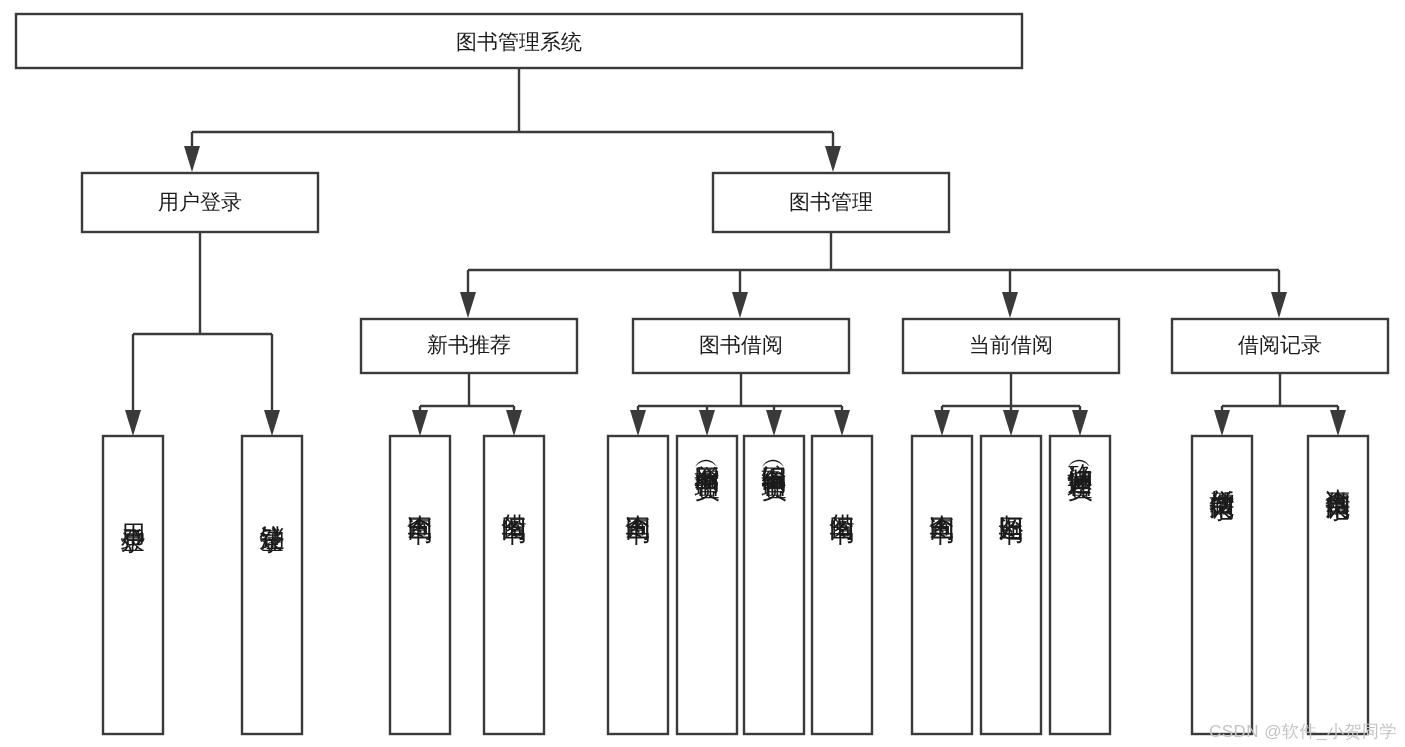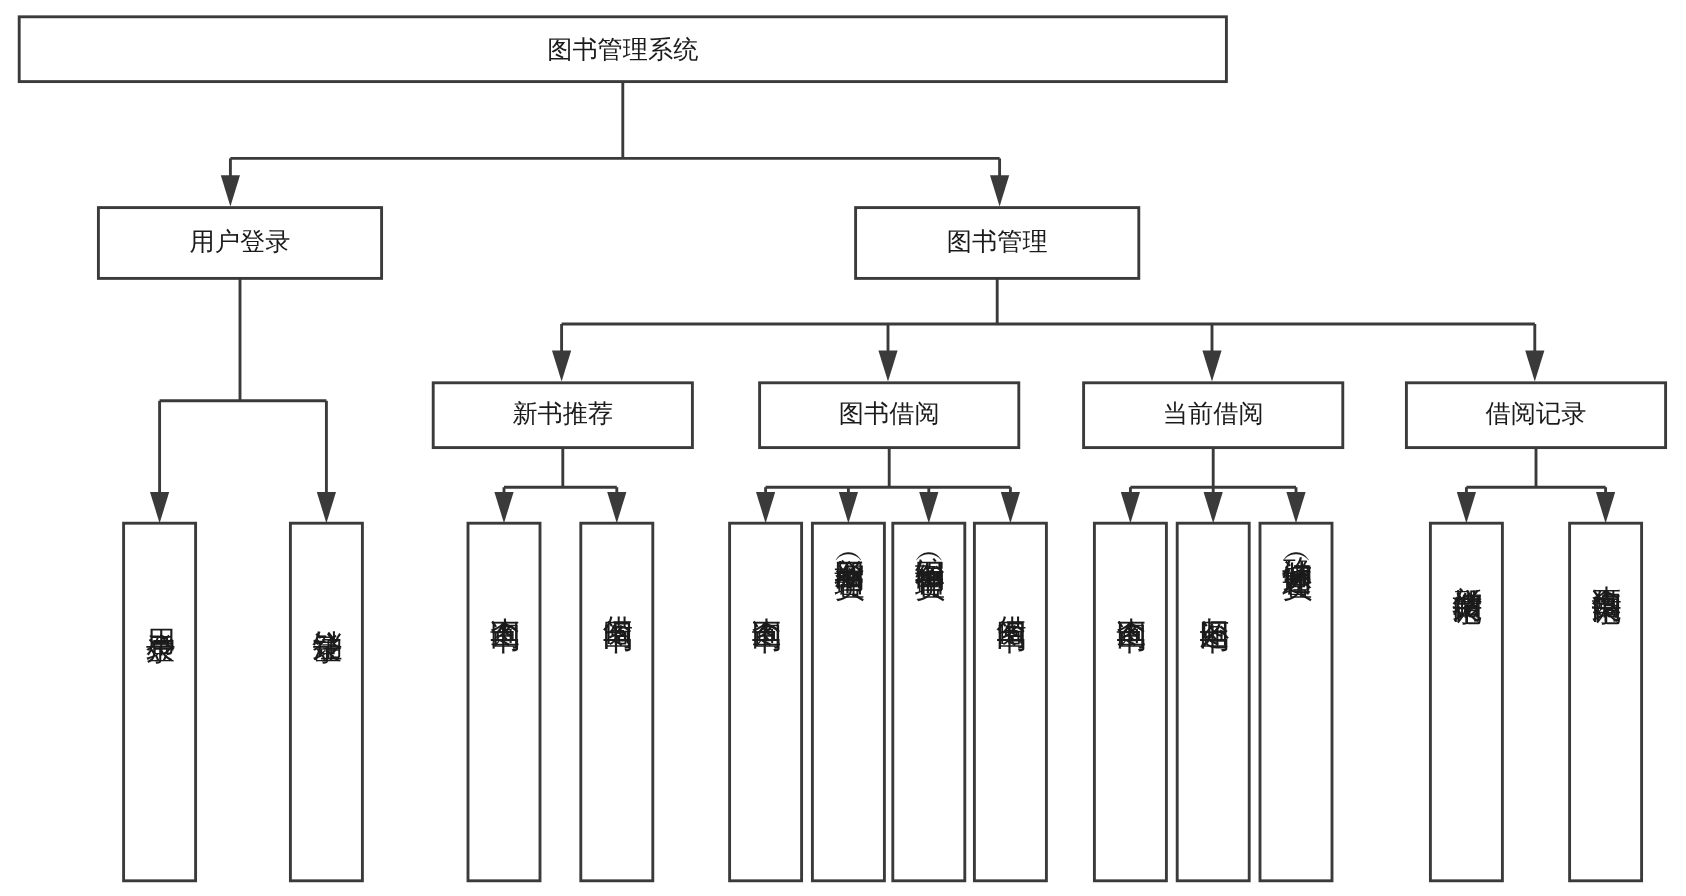--- a/index.html
+++ b/index.html
@@ -244,14 +244,15 @@
     <span class="leaf-label" style="margin-top:8px;">确认归还（管理员）</span>
   </div>
 
   <div class="leaf-label-wrap" style="left:1192px; top:436px; width:60px; height:298px;">
     <span class="leaf-label" style="margin-top:32px;">新增借阅记录</span>
   </div>
   <div class="leaf-label-wrap" style="left:1308px; top:436px; width:60px; height:298px;">
     <span class="leaf-label" style="margin-top:32px;">查询借阅记录</span>
   </div>
 
+  <div class="watermark">CSDN @软件_小贺同学</div>
 
 </div>
 
 </body></html>

